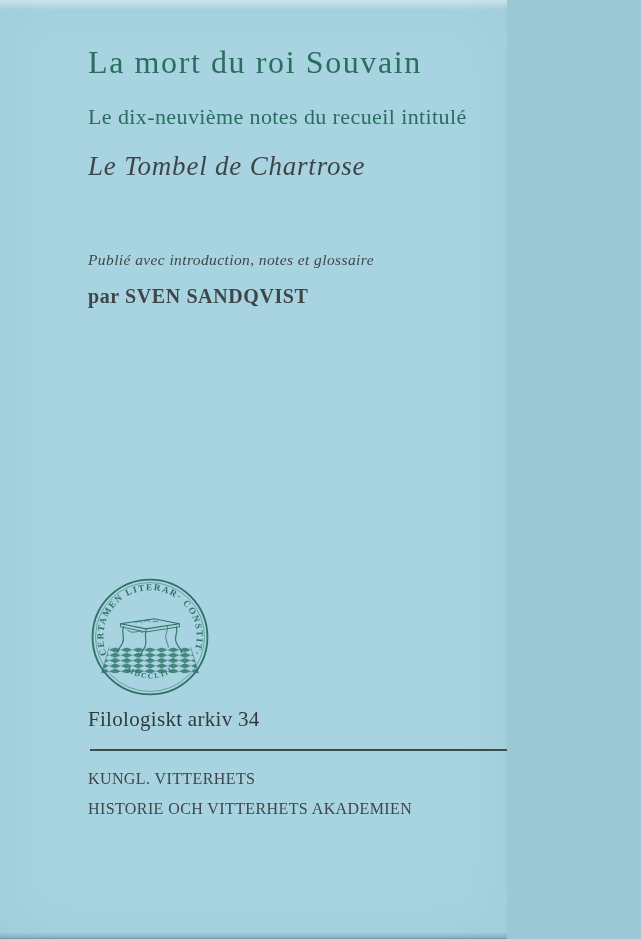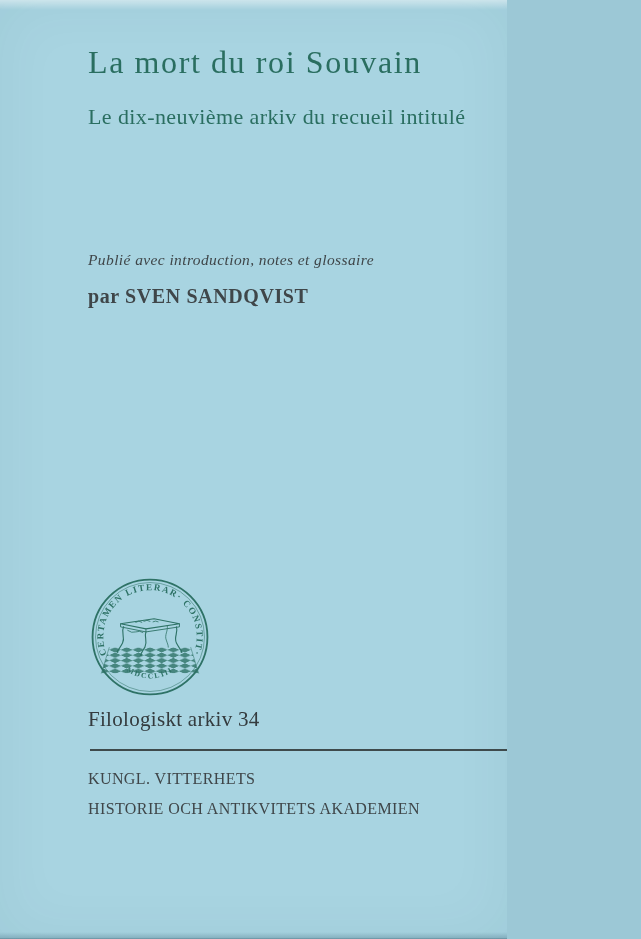--- a/index.html
+++ b/index.html
@@ -98,22 +98,23 @@
 </style>
 </head>
 <body>
 
 <div class="page">
 
   <div class="scan-edge-top"></div>
 
   <h1 class="line title">La mort du roi Souvain</h1>
 
-  <div class="line subtitle">Le dix-neuvième arkiv du recueil intitulé</div>
+  <div class="line subtitle">Le dix-neuvième notes du recueil intitulé</div>
 
+  <div class="line work-title">Le Tombel de Chartrose</div>
 
   <div class="line edition-note">Publié avec introduction, notes et glossaire</div>
 
   <div class="line author">par SVEN SANDQVIST</div>
 
   <svg class="seal" viewBox="0 0 120 120" aria-hidden="true">
     <defs>
       <path id="arcTop" d="M 17.7,78 A 46,46 0 1 1 102.3,78"></path>
       <path id="arcBottom" d="M 25,81 A 41,41 0 0 0 95,81"></path>
       <clipPath id="floorClip">
@@ -161,17 +162,17 @@
     <text class="seal-year">
       <textPath href="#arcBottom" startOffset="50%" text-anchor="middle">MDCCLIII</textPath>
     </text>
   </svg>
 
   <div class="line series">Filologiskt arkiv 34</div>
 
   <div class="rule"></div>
 
   <div class="line pub1">KUNGL. VITTERHETS</div>
-  <div class="line pub2">HISTORIE OCH ANTIKVITETS AKADEMIEN</div>
+  <div class="line pub2">HISTORIE OCH VITTERHETS AKADEMIEN</div>
 
   <div class="scan-edge-bottom"></div>
 
 </div>
 
 </body></html>

